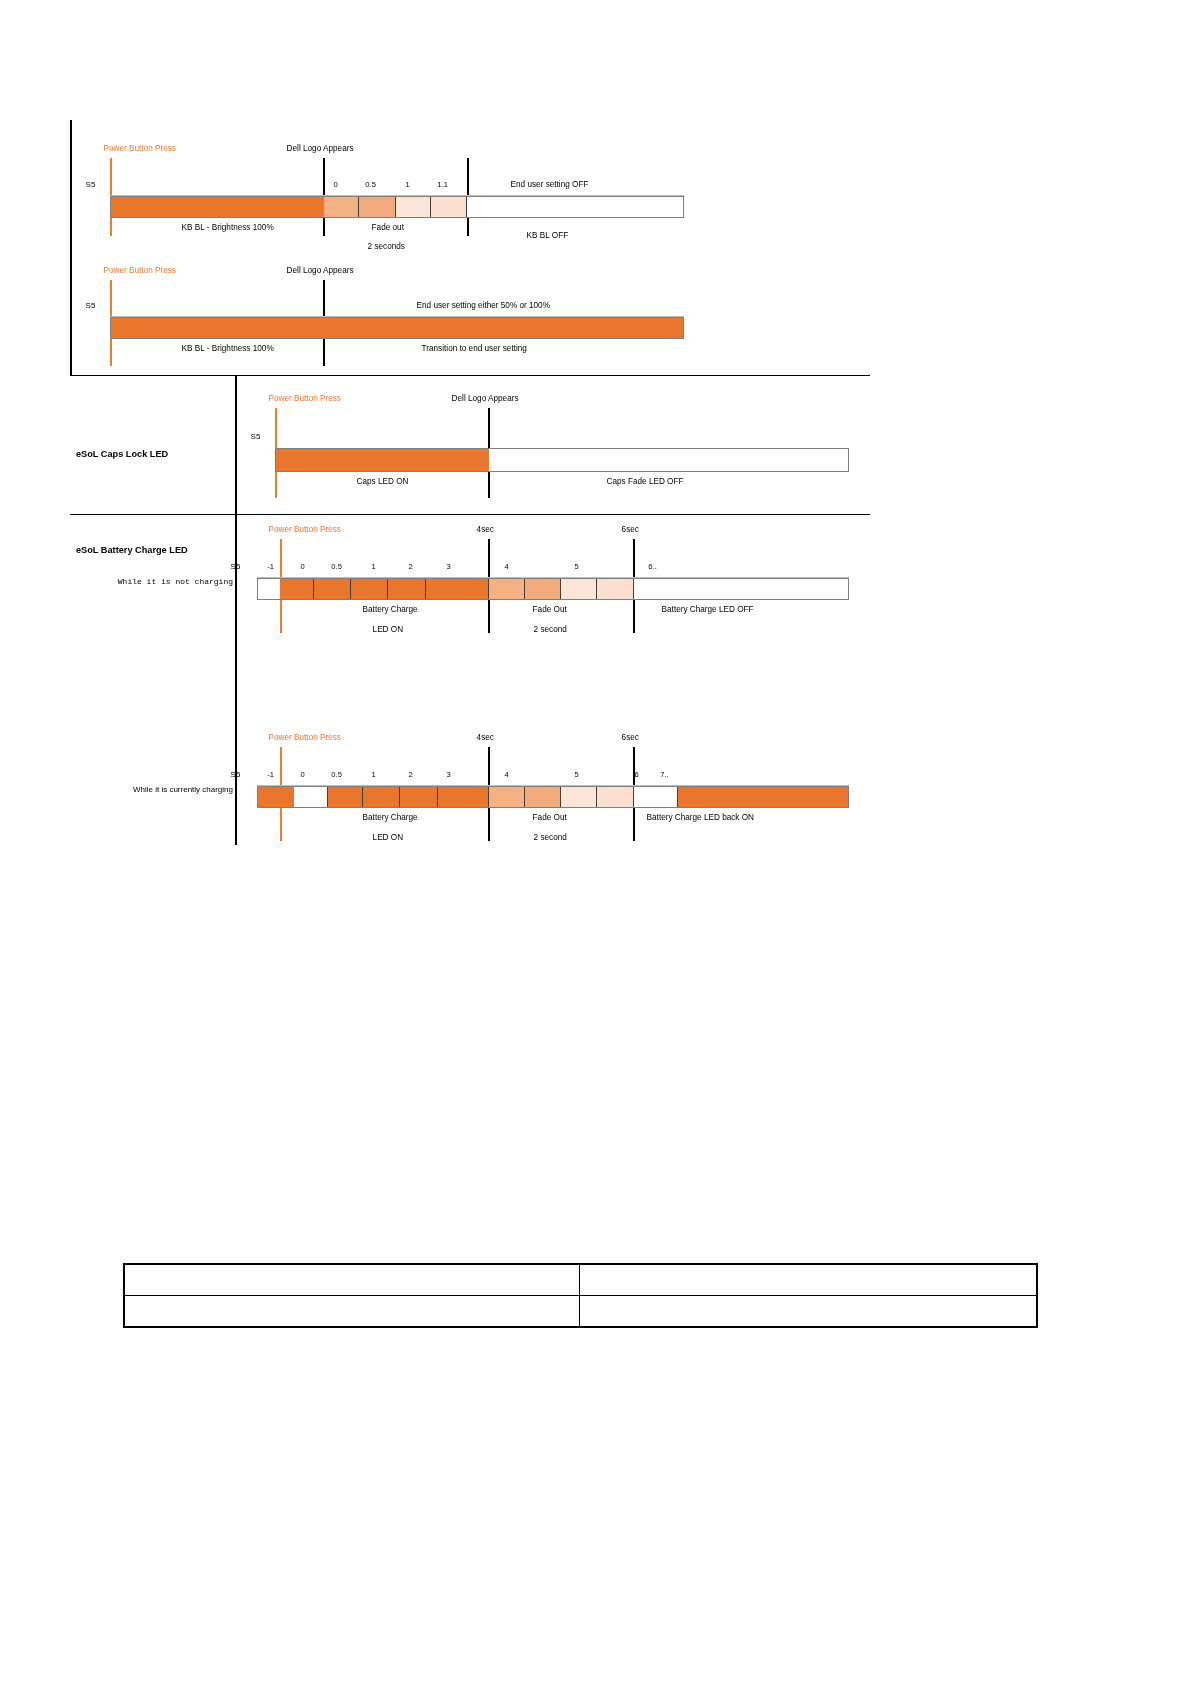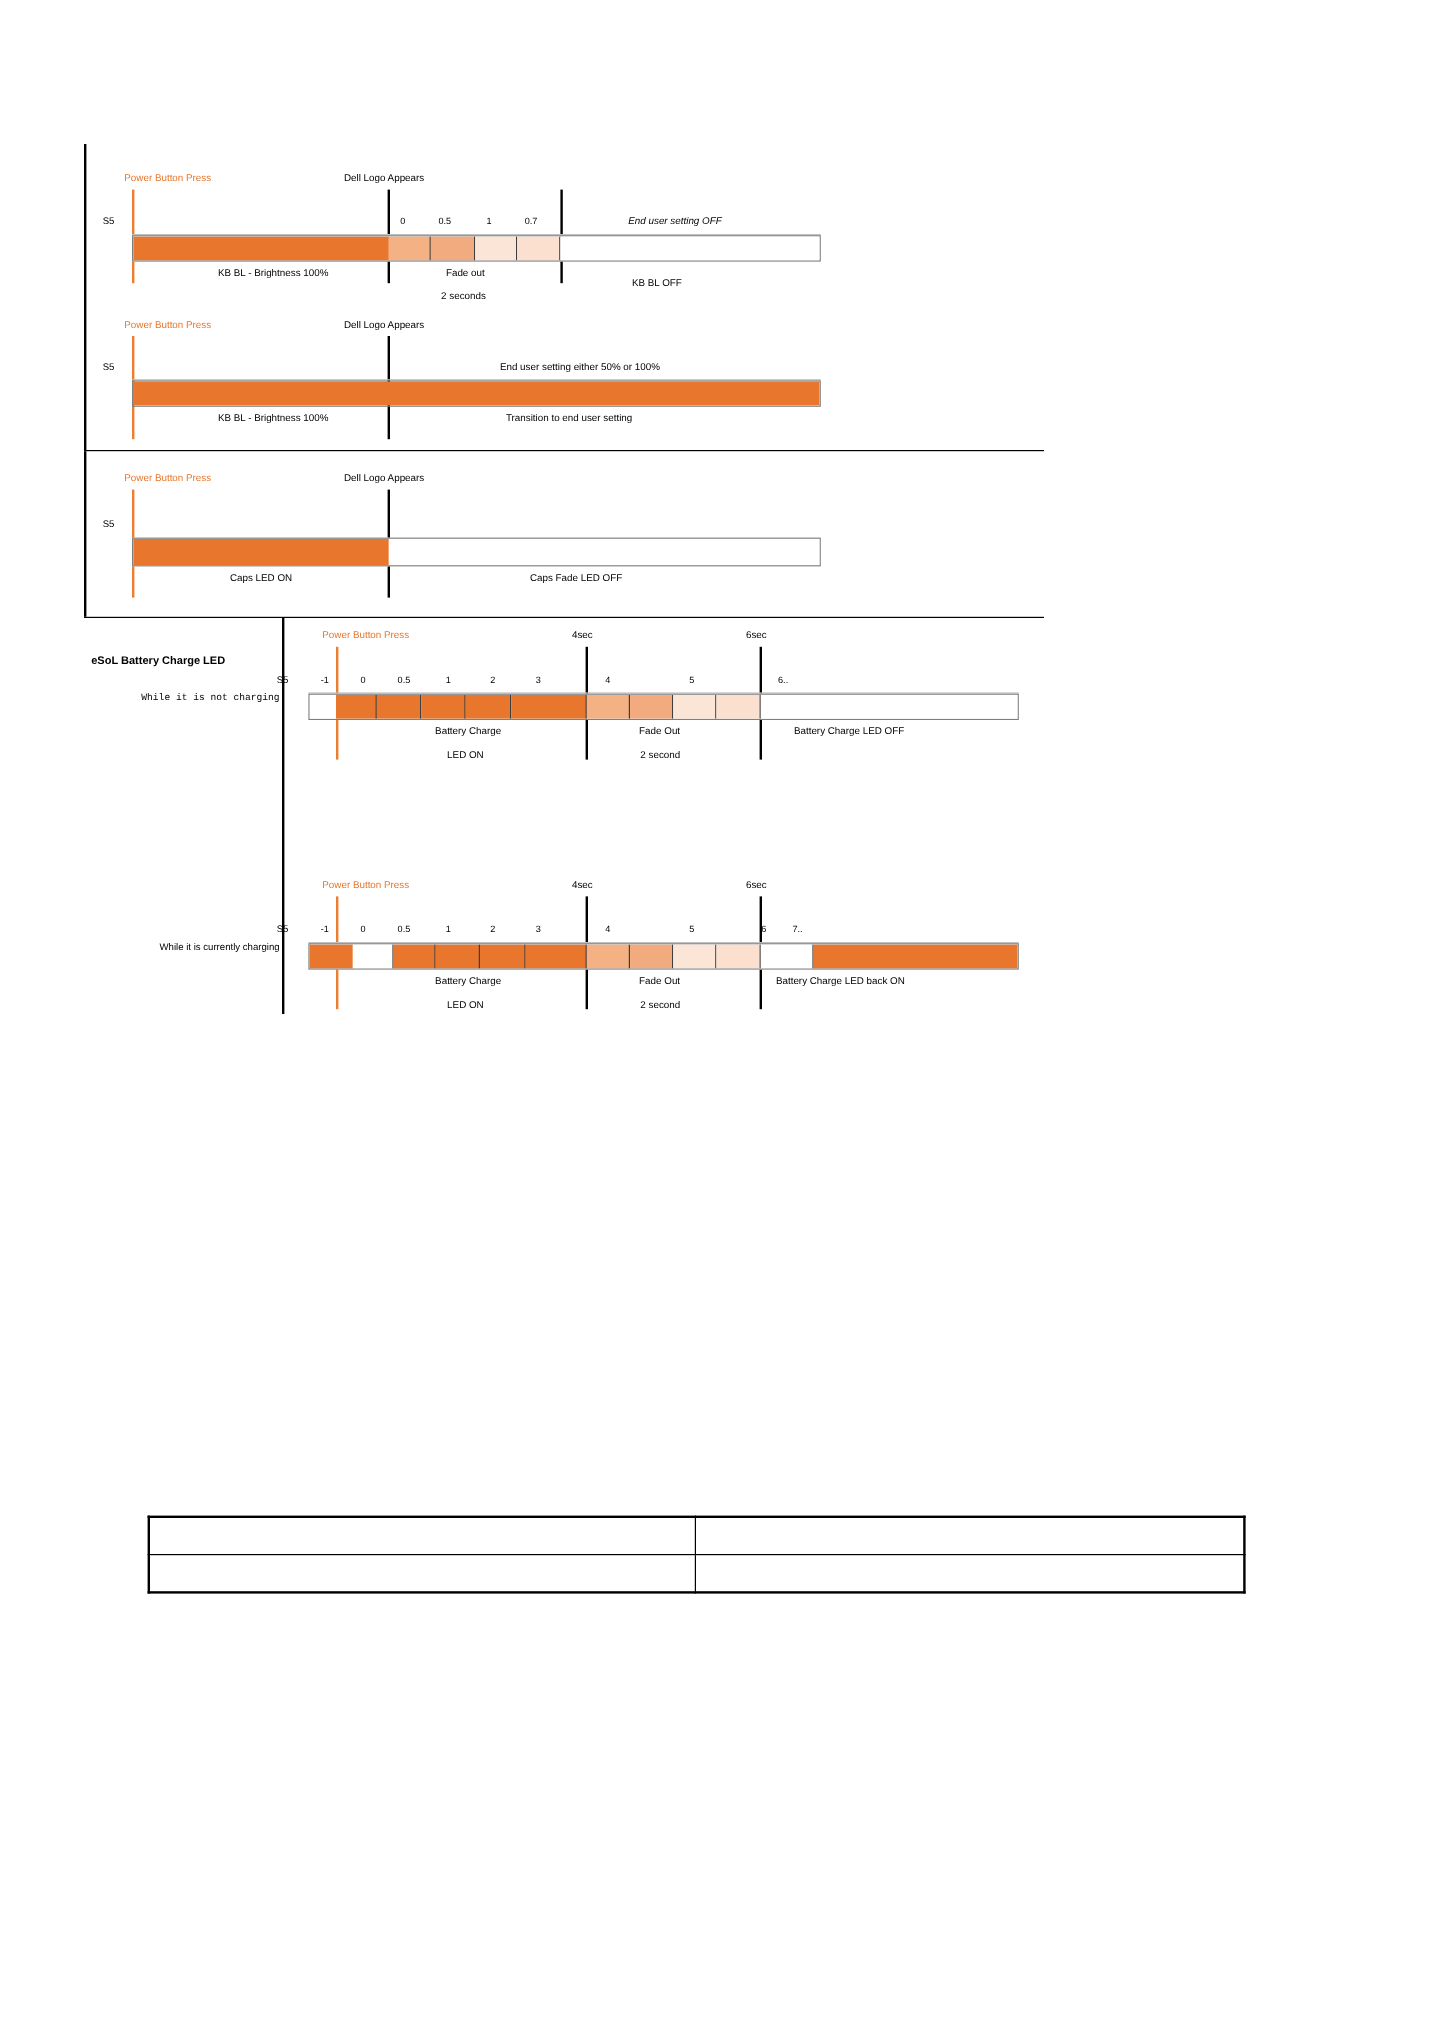--- a/index.html
+++ b/index.html
@@ -79,23 +79,23 @@
           <div class="vline-black" style="left:251px;top:38px;height:78px;"></div>
           <div class="vline-black" style="left:395px;top:38px;height:78px;"></div>
 
           <div class="s5" style="left:14px;top:60px;">S5</div>
 
           <div class="axisline" style="left:38px;top:75px;width:574px;"></div>
 
           <div class="tick" style="left:253px;top:60px;width:22px;">0</div>
           <div class="tick" style="left:288px;top:60px;width:22px;">0.5</div>
           <div class="tick" style="left:325px;top:60px;width:22px;">1</div>
-          <div class="tick" style="left:360px;top:60px;width:22px;">0.7</div>
-
-          <div class="cap-black" style="left:452px;top:60px;font-style:italic;">End user setting OFF</div>
+          <div class="tick" style="left:360px;top:60px;width:22px;">1.1</div>
+
+          <div class="cap-black" style="left:439px;top:60px;">End user setting OFF</div>
 
           <div class="bar" style="left:38px;top:76px;width:574px;height:22px;">
             <div class="seg" style="width:213px;background:#e8762c;"></div>
             <div class="seg sep" style="width:35px;background:#f4b183;"></div>
             <div class="seg sep" style="width:37px;background:#f2ab7f;"></div>
             <div class="seg sep" style="width:35px;background:#fbe5d6;"></div>
             <div class="seg sep" style="width:36px;background:#fbe0d0;"></div>
             <div class="seg" style="flex:1;background:#ffffff;"></div>
           </div>
 
@@ -123,20 +123,23 @@
           </div>
 
           <div class="cap-black" style="left:110px;top:96px;">KB BL - Brightness 100%</div>
           <div class="cap-black" style="left:350px;top:96px;">Transition to end user setting</div>
         </div>
 
       </div>
     </div>
 
     <div class="sec" style="height:138px;">
+      <div class="sec-left">
+        <div class="feat-title" style="top:73px;">eSoL Caps Lock LED</div>
+      </div>
       <div class="sec-div"></div>
       <div class="sec-right">
         <div class="tl">
           <div class="cap-orange" style="left:32px;top:18px;">Power Button Press</div>
           <div class="cap-black" style="left:215px;top:18px;">Dell Logo Appears</div>
 
           <div class="vline-orange" style="left:38px;top:32px;height:90px;"></div>
           <div class="vline-black" style="left:251px;top:32px;height:90px;"></div>
 
           <div class="s5" style="left:14px;top:56px;">S5</div>

